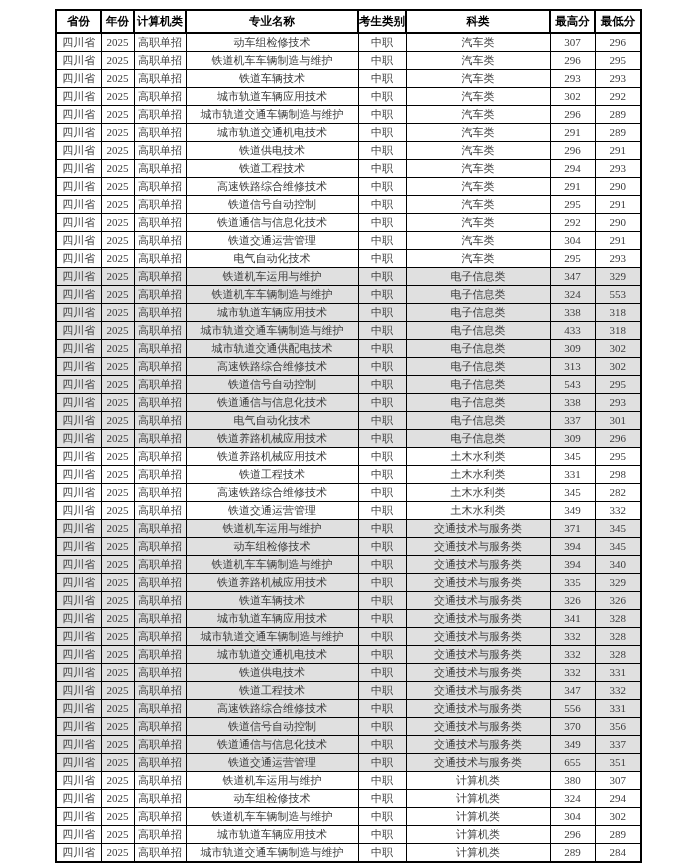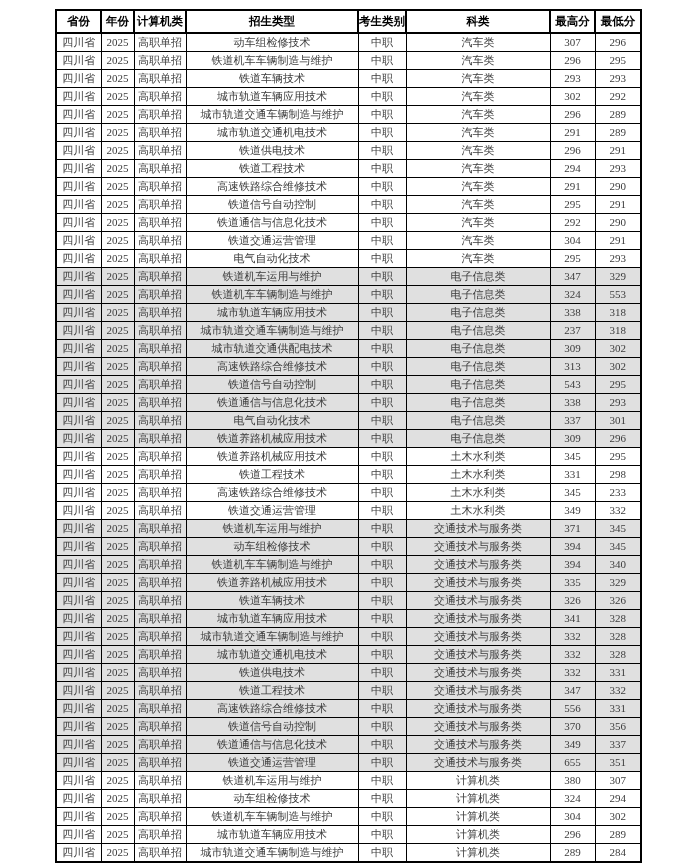--- a/index.html
+++ b/index.html
@@ -61,21 +61,21 @@
       <col style="width:48px">
         <col style="width:144px">
         <col style="width:45px">
         <col style="width:46px">
     </colgroup>
     <thead>
       <tr>
         <th>省份</th>
         <th>年份</th>
         <th>计算机类</th>
-        <th>招生类型</th>
+        <th>专业名称</th>
         <th>考生类别</th>
         <th>科类</th>
         <th>最高分</th>
         <th>最低分</th>
       </tr>
     </thead>
     <tbody>
         <tr>
     <td class="c-prov">四川省</td>
     <td class="c-year">2025</td>
@@ -236,21 +236,21 @@
     <td class="c-max">338</td>
     <td class="c-min">318</td>
   </tr>
         <tr class="shaded">
     <td class="c-prov">四川省</td>
     <td class="c-year">2025</td>
     <td class="c-type">高职单招</td>
     <td class="c-major">城市轨道交通车辆制造与维护</td>
     <td class="c-cat">中职</td>
     <td class="c-subj">电子信息类</td>
-    <td class="c-max">237</td>
+    <td class="c-max">433</td>
     <td class="c-min">318</td>
   </tr>
         <tr class="shaded">
     <td class="c-prov">四川省</td>
     <td class="c-year">2025</td>
     <td class="c-type">高职单招</td>
     <td class="c-major">城市轨道交通供配电技术</td>
     <td class="c-cat">中职</td>
     <td class="c-subj">电子信息类</td>
     <td class="c-max">309</td>
@@ -327,21 +327,21 @@
     <td class="c-min">298</td>
   </tr>
         <tr>
     <td class="c-prov">四川省</td>
     <td class="c-year">2025</td>
     <td class="c-type">高职单招</td>
     <td class="c-major">高速铁路综合维修技术</td>
     <td class="c-cat">中职</td>
     <td class="c-subj">土木水利类</td>
     <td class="c-max">345</td>
-    <td class="c-min">233</td>
+    <td class="c-min">282</td>
   </tr>
         <tr>
     <td class="c-prov">四川省</td>
     <td class="c-year">2025</td>
     <td class="c-type">高职单招</td>
     <td class="c-major">铁道交通运营管理</td>
     <td class="c-cat">中职</td>
     <td class="c-subj">土木水利类</td>
     <td class="c-max">349</td>
     <td class="c-min">332</td>

